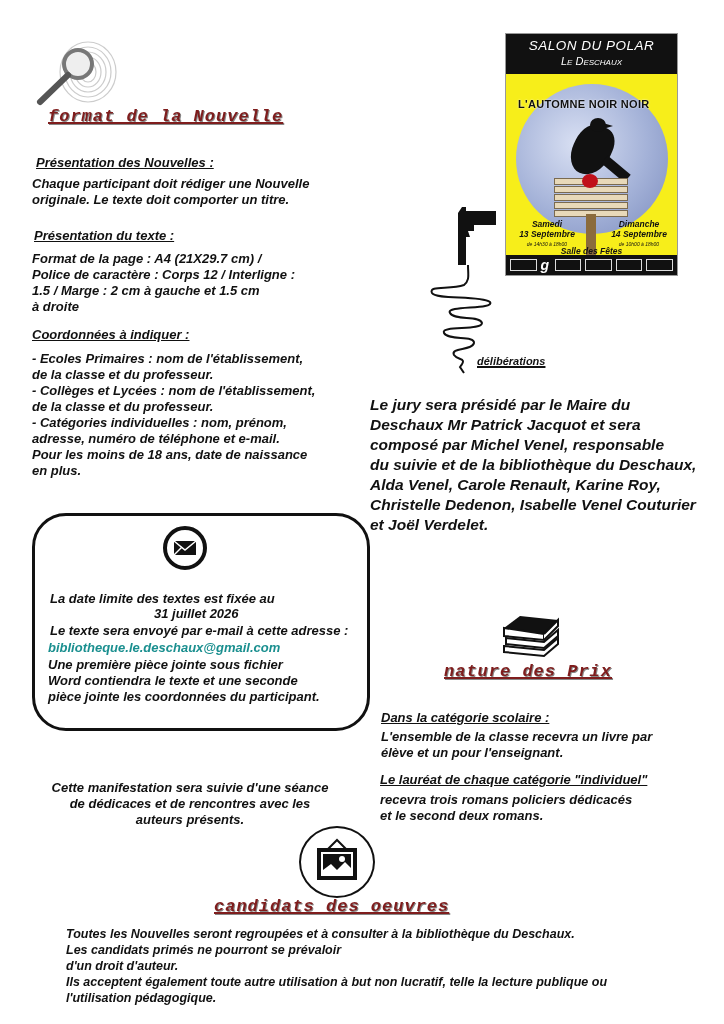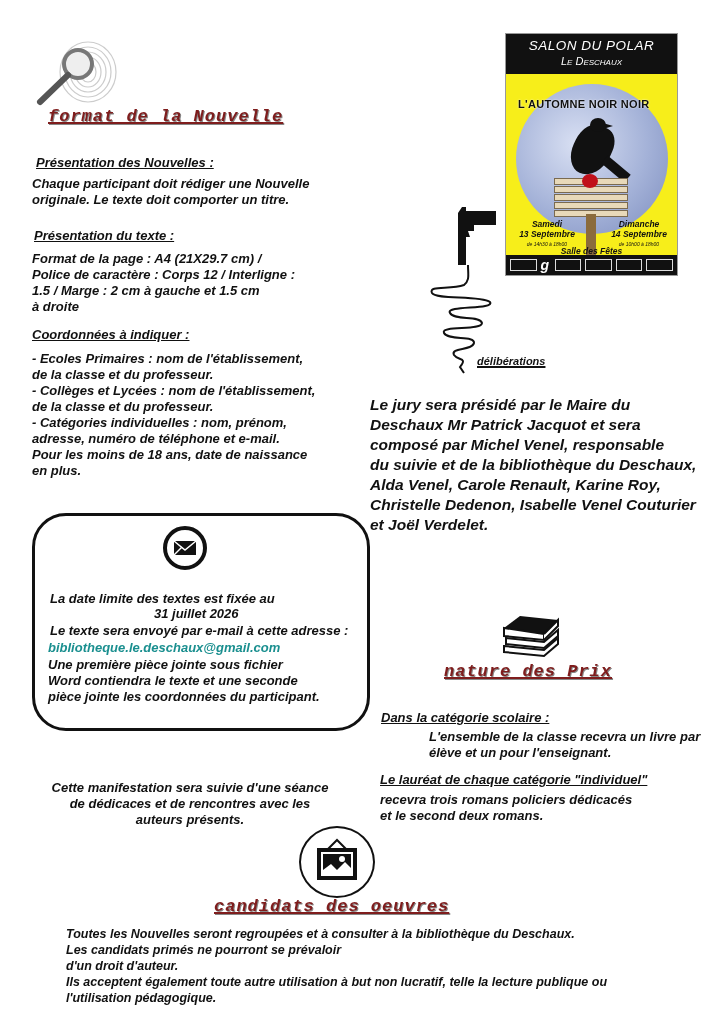--- a/index.html
+++ b/index.html
@@ -172,21 +172,21 @@
     <path d="M4 20 L20 8 L58 12 L44 26 Z" fill="#111"></path>
     <path d="M4 20 L44 26 L44 32 L4 28 Z" fill="#fff" stroke="#111" stroke-width="2"></path>
     <path d="M44 26 L58 12 L58 18 L44 32" fill="#fff" stroke="#111" stroke-width="2"></path>
     <path d="M6 30 L44 34 L58 22 L58 28 L44 40 L6 36 Z" fill="#fff" stroke="#111" stroke-width="2"></path>
     <path d="M4 38 L44 42 L58 30 L58 36 L44 48 L4 44 Z" fill="#fff" stroke="#111" stroke-width="2"></path>
   </svg>
 </div>
 <div class="abs mono-title" style="left:444px;top:662px;">nature des Prix</div>
 
 <div class="abs sub-h" style="left:381px;top:710px;text-decoration:underline;">Dans la catégorie scolaire :</div>
-<div class="abs body-t" style="left:381px;top:729px;margin-left:48px;">
+<div class="abs body-t" style="left:381px;top:729px;">
   <span class="line">L'ensemble de la classe recevra un livre par</span>
   <span class="line">élève et un pour l'enseignant.</span>
 </div>
 <div class="abs sub-h" style="left:380px;top:772px;">Le lauréat de chaque catégorie "individuel"</div>
 <div class="abs body-t" style="left:380px;top:792px;">
   <span class="line">recevra trois romans policiers dédicacés</span>
   <span class="line">et le second deux romans.</span>
 </div>
 
 <div class="abs body-t" style="left:30px;top:780px;width:320px;text-align:center;">

